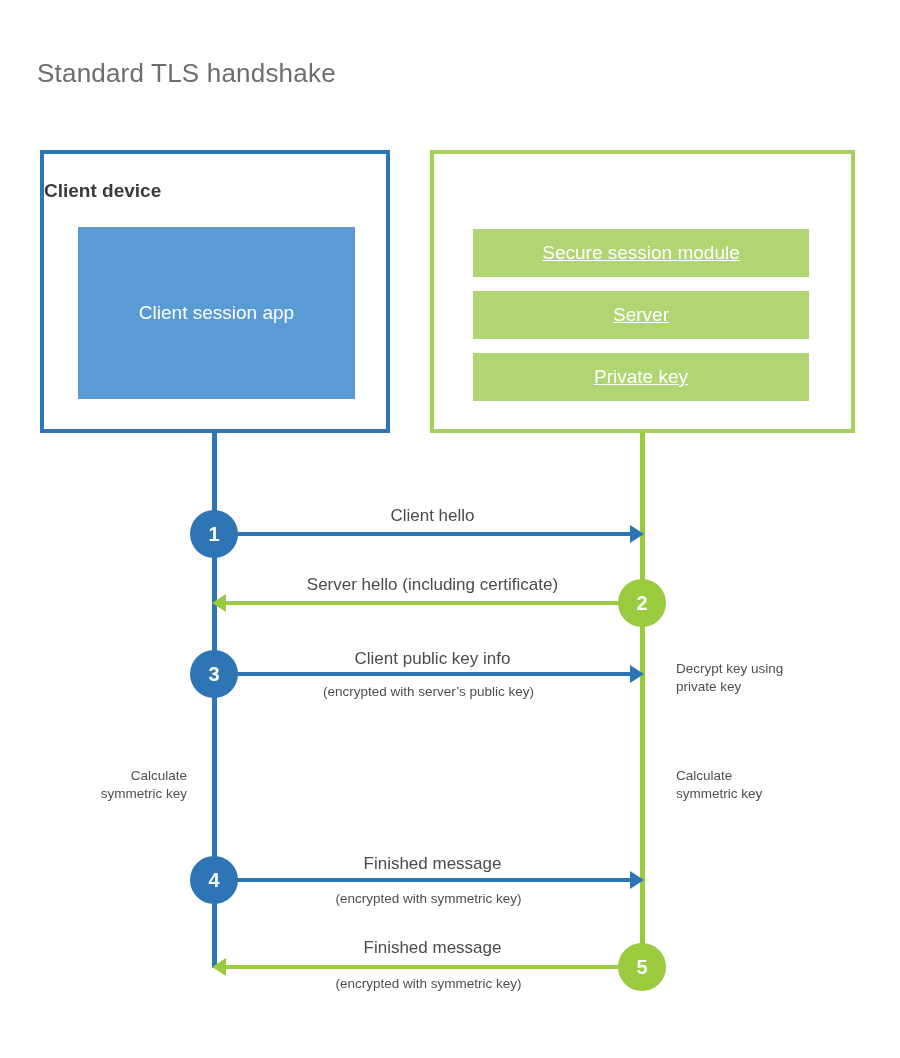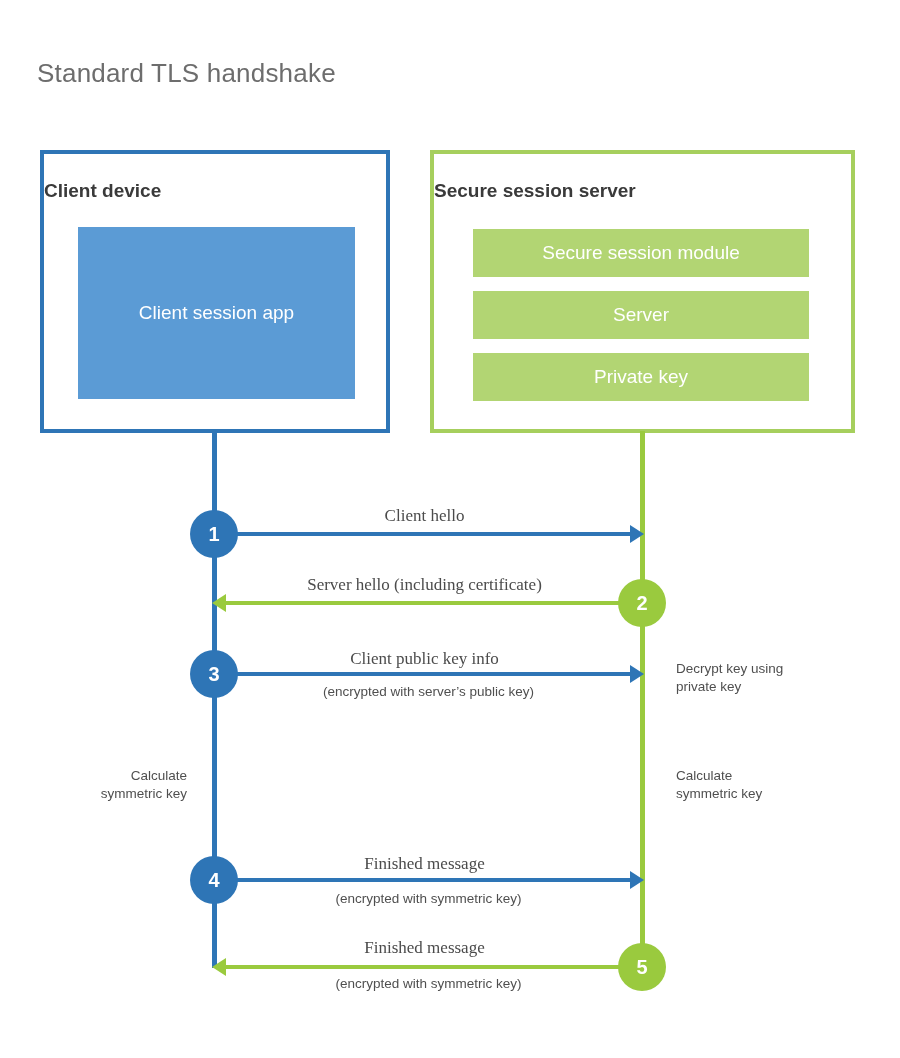--- a/index.html
+++ b/index.html
@@ -21,21 +21,21 @@
   }
   .client-module{
     position:absolute;left:34px;top:73px;width:277px;height:172px;
     background:var(--blue-fill);display:flex;align-items:center;justify-content:center;
   }
   .client-module .mod-label{
     width:170px;text-align:center;color:#fff;font-size:19px;line-height:1.55;
   }
   .server-bar{
     position:absolute;left:39px;width:336px;height:48px;background:var(--green-fill);
-    display:flex;align-items:center;justify-content:center;color:#fff;font-size:19px;
+    display:flex;align-items:center;justify-content:center;color:#fff;font-size:19px;text-decoration:underline;
   }
   .bar-0{top:75px;} .bar-1{top:137px;} .bar-2{top:199px;}
   
   .lifeline{position:absolute;top:403px;width:5px;height:537px;}
   .lifeline.blue{left:212px;background:var(--blue);}
   .lifeline.green{left:640px;background:var(--green);}
   
   .arrow{position:absolute;height:18px;}
   .arrow .shaft{position:absolute;top:7px;height:4px;background:var(--c);}
   .arrow.right .shaft{left:0;right:12px;}
@@ -47,22 +47,22 @@
   .arrow.blue{--c:var(--blue);} .arrow.green{--c:var(--green);}
   
   .step-badge{
     position:absolute;width:48px;height:48px;border-radius:50%;z-index:3;
     display:flex;align-items:center;justify-content:center;
     color:#fff;font-size:20px;font-weight:bold;
   }
   .step-badge.blue{background:var(--blue);}
   .step-badge.green{background:var(--green);}
   
-  .msg-label{position:absolute;left:211px;width:427px;text-align:center;
-    font-size:17px;color:var(--label);font-family:Liberation Serif, serif;}
+  .msg-label{position:absolute;left:219px;width:427px;text-align:center;
+    font-size:17px;color:var(--label);}
   .msg-sub{position:absolute;left:215px;width:427px;text-align:center;
     font-size:13.5px;color:var(--sub);}
   
   .side-note{position:absolute;font-size:13.5px;line-height:1.3;color:var(--sub);}
   .note-right{left:676px;width:140px;text-align:left;}
   .note-left{left:80px;width:107px;text-align:right;}
 </style>
 </head>
 <body>
 
@@ -71,21 +71,20 @@
   <div class="page-title">Standard TLS handshake</div>
 
   <div class="entity-box client-box">
     <div class="box-title">Client device</div>
     <div class="client-module">
       <div class="mod-label">Client session app</div>
     </div>
   </div>
 
   <div class="entity-box server-box">
-    <div class="box-title">Secure session server</div>
     <div class="server-bar bar-0">
       <span>Secure session module</span>
     </div>
     <div class="server-bar bar-1">
       <span>Server</span>
     </div>
     <div class="server-bar bar-2">
       <span>Private key</span>
     </div>
   </div>

